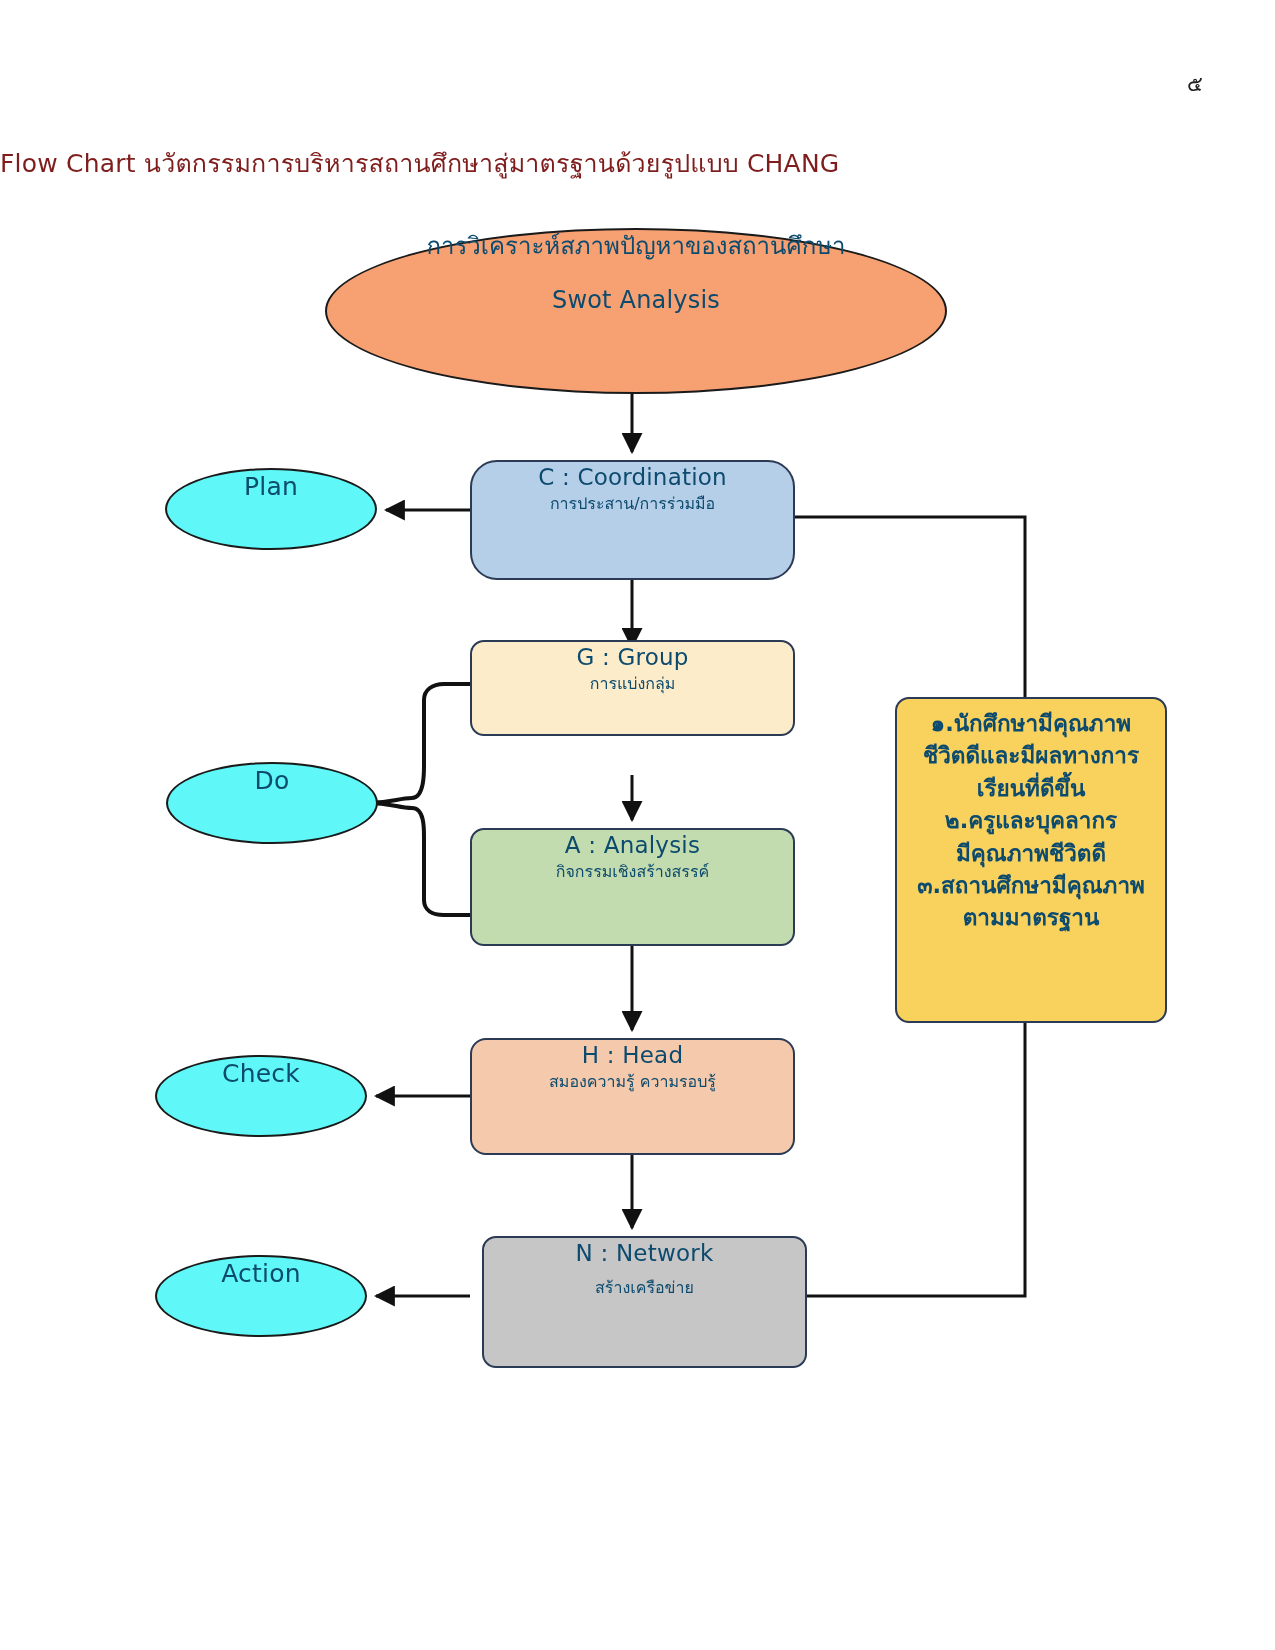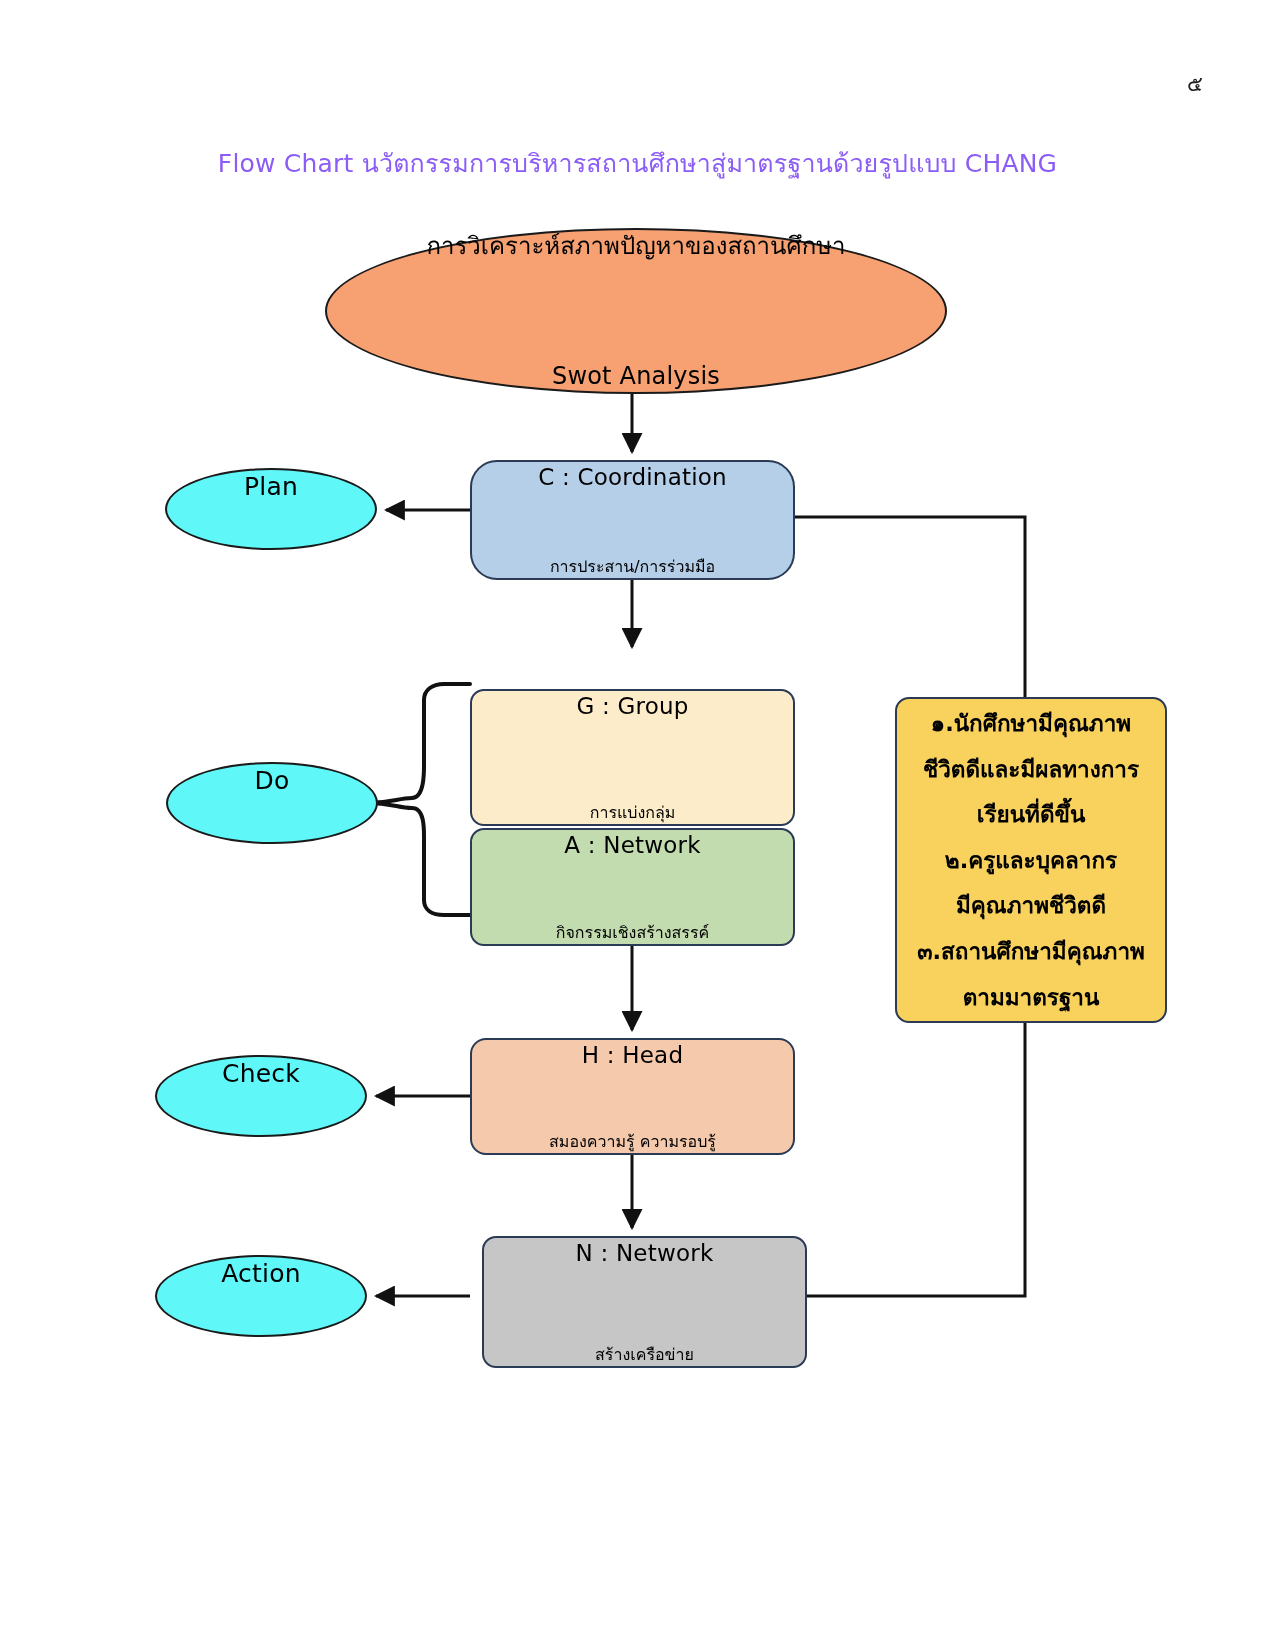--- a/index.html
+++ b/index.html
@@ -29,48 +29,48 @@
     color: #222222;
     font-family: "DejaVu Sans", sans-serif;
   }
 
   
   .chart-title {
     position: absolute;
     left: 0;
     right: 0;
     top: 148px;
-    text-align: center;
+    text-align: left;
     font-size: 25px;
     line-height: 1.25;
     letter-spacing: 0.2px;
-    color: #8b5cf6;
+    color: #7f1d1d;
     white-space: nowrap;
   }
 
   
   #wires {
     position: absolute;
     left: 0;
     top: 0;
     width: 1275px;
     height: 1650px;
     pointer-events: none;
   }
 
   
   .node {
     position: absolute;
     box-sizing: border-box;
     display: flex;
     flex-direction: column;
     align-items: center;
-    justify-content: space-between;
+    justify-content: flex-start;
     text-align: center;
-    color: #000000;
+    color: #0c4a6e;
   }
 
   .rbox {
     border: 2px solid #2b3a55;
     border-radius: 14px;
   }
 
   .ellipse {
     border: 2px solid #1a1a1a;
     border-radius: 50%;
@@ -91,21 +91,21 @@
     left: 325px;
     top: 228px;
     width: 622px;
     height: 166px;
     background: #f7a173;
   }
   #swot-ellipse .line-th { font-size: 24px; margin-bottom: 22px; }
   #swot-ellipse .line-en { font-size: 24px; }
 
   #node-c { left: 470px; top: 460px; width: 325px; height: 120px; background: #b6cfe8; border-radius: 27px; }
-  #node-g { left: 470px; top: 689px; width: 325px; height: 137px; background: #fcecc9; }
+  #node-g { left: 470px; top: 640px; width: 325px; height: 96px; background: #fcecc9; }
   #node-a { left: 470px; top: 828px; width: 325px; height: 118px; background: #c3dcaf; }
   #node-h { left: 470px; top: 1038px; width: 325px; height: 117px; background: #f4c9ac; border-radius: 16px; }
   #node-n { left: 482px; top: 1236px; width: 325px; height: 132px; background: #c6c6c6; gap: 8px; }
 
   #node-outcomes {
     left: 895px;
     top: 697px;
     width: 272px;
     height: 326px;
     background: #f9d25e;
@@ -180,21 +180,21 @@
     <div class="line-en">C : Coordination</div>
     <div class="line-th">การประสาน/การร่วมมือ</div>
   </div>
 
   <div class="node rbox" id="node-g">
     <div class="line-en">G : Group</div>
     <div class="line-th">การแบ่งกลุ่ม</div>
   </div>
 
   <div class="node rbox" id="node-a">
-    <div class="line-en">A : Network</div>
+    <div class="line-en">A : Analysis</div>
     <div class="line-th">กิจกรรมเชิงสร้างสรรค์</div>
   </div>
 
   <div class="node rbox" id="node-h">
     <div class="line-en">H : Head</div>
     <div class="line-th">สมองความรู้ ความรอบรู้</div>
   </div>
 
   <div class="node rbox" id="node-n">
     <div class="line-en">N : Network</div>

